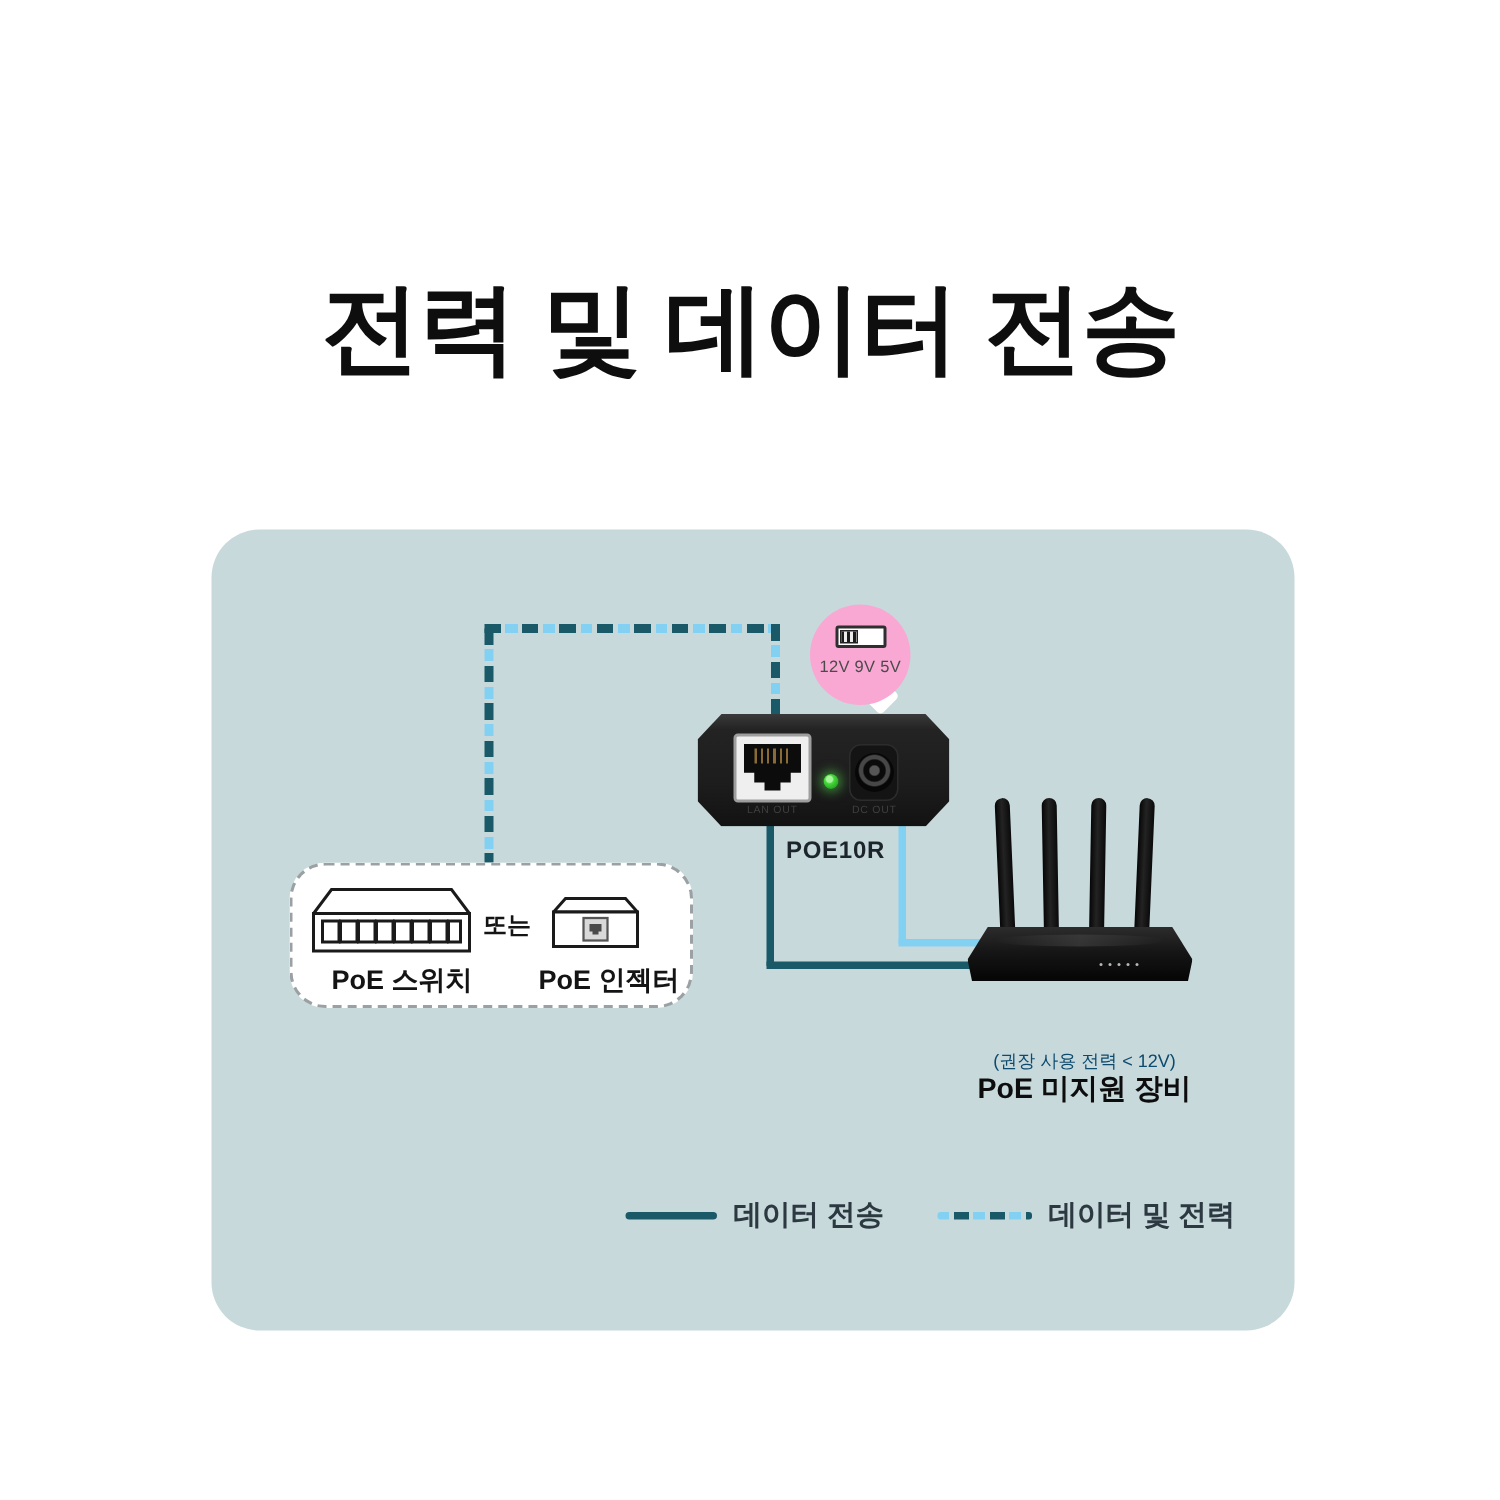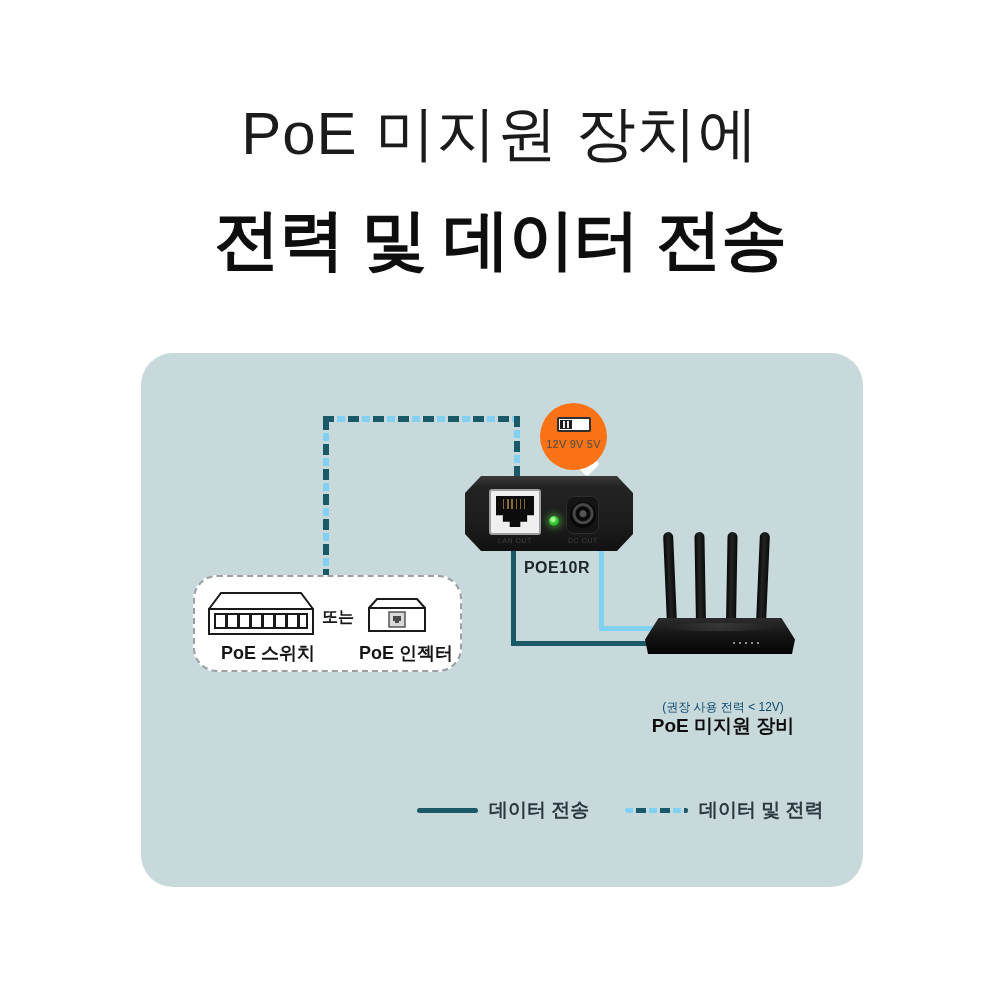--- a/index.html
+++ b/index.html
@@ -14,21 +14,21 @@
     position:relative;width:1000px;height:1000px;background:#ffffff;overflow:hidden;
     font-family:"Liberation Sans","DejaVu Sans",sans-serif;
   }
   
   .title1{
     position:absolute;left:0;top:94px;width:1000px;text-align:center;
     font-size:60px;font-weight:300;color:#1b1b1b;letter-spacing:1px;
   }
   .title2{
     position:absolute;left:0;top:174px;width:1000px;text-align:center;
-    font-size:66px;font-weight:800;color:#0e0e0e;letter-spacing:-1px;margin-top:21px;
+    font-size:66px;font-weight:800;color:#0e0e0e;letter-spacing:-1px;
   }
   
   .panel{
     position:absolute;left:141px;top:353px;width:722px;height:534px;
     background:var(--panel-bg);border-radius:32px;
   }
   
   .line{position:absolute;z-index:1;}
   .dash-v{width:6px;background:repeating-linear-gradient(180deg,
       var(--data-line) 0 11px,transparent 11px 14px,
@@ -90,21 +90,21 @@
     position:absolute;left:487px;top:559px;width:140px;text-align:center;z-index:2;
     font-size:16px;font-weight:600;color:#1c252b;letter-spacing:.5px;
   }
   
   .callout-tail{
     position:absolute;left:578px;top:455px;width:18px;height:18px;background:#fff;
     transform:rotate(45deg);border-radius:3px;z-index:4;
   }
   .callout{
     position:absolute;left:540px;top:403px;width:67px;height:67px;z-index:5;
-    background:#f97316;border-radius:50%;text-align:center;
+    background:#f9a8d4;border-radius:50%;text-align:center;
   }
   .vswitch{
     display:inline-block;margin-top:14px;width:34px;height:15px;position:relative;
     border:2px solid #2f2f2f;border-radius:2px;background:#fff;
   }
   .vswitch-knob{
     position:absolute;left:1px;top:1px;width:12px;height:9px;border:1px solid #222;
     background:repeating-linear-gradient(90deg,#1b1b1b 0 2px,#ececec 2px 4px);
   }
   .volt-text{font-size:11px;color:#4a4a4a;margin-top:2px;letter-spacing:.2px;}
@@ -143,21 +143,20 @@
   .legend-line.data{width:61px;background:var(--data-line);}
   .legend-line.mixed{width:63px;border-radius:2px;background:repeating-linear-gradient(90deg,
       var(--power-line) 0 8px,transparent 8px 11px,
       var(--data-line) 11px 21px,transparent 21px 24px);}
 </style>
 </head>
 <body>
 
 <div class="stage">
 
-  <div class="title1">PoE 미지원 장치에</div>
   <div class="title2">전력 및 데이터 전송</div>
 
   <div class="panel"></div>
 
   <div class="line dash-v" style="left:323px;top:419px;height:156px;"></div>
   <div class="line dash-h" style="left:323px;top:416px;width:197px;"></div>
   <div class="line dash-v" style="left:514px;top:416px;height:62px;"></div>
 
   <div class="line solid-data" style="left:511px;top:549px;width:5px;height:95px;"></div>
   <div class="line solid-data" style="left:511px;top:641px;width:147px;height:5px;"></div>

